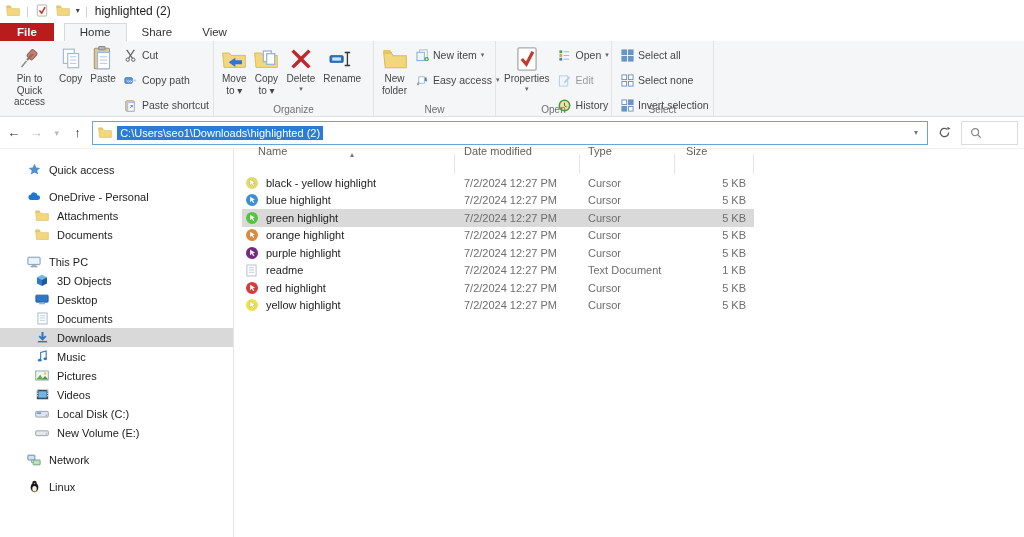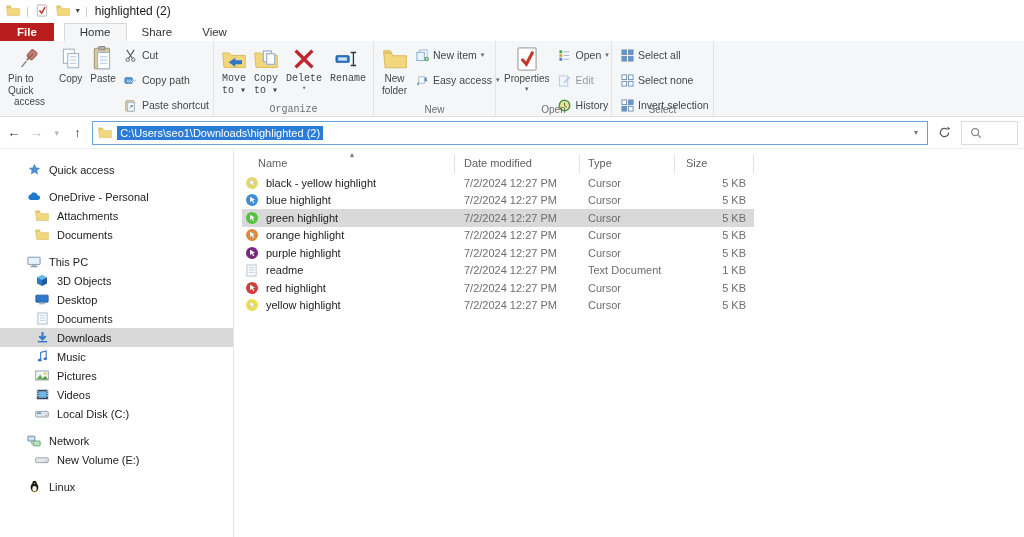--- a/index.html
+++ b/index.html
@@ -20,21 +20,21 @@
   .tab.file { background:#b91c1c; color:#fff; font-weight:bold; padding:3px 17px; margin-right:10px; }
   .tab.active { background:#f5f6f7; border:1px solid #d8d8d8; border-bottom:none; }
 
   
   .ribbon { height:76px; background:#f5f6f7; border-bottom:1px solid #e0e0e0; display:flex; }
   .rgroup { position:relative; height:100%; border-right:1px solid #e3e3e4; padding:3px 2px 14px 4px; }
   .rgroup-inner { display:flex; align-items:flex-start; height:58px; }
   .rgroup-label { position:absolute; bottom:1px; left:0; width:100%; text-align:center;
                   font-size:10px; color:#6e6e6e; }
   .bigbtn { display:flex; flex-direction:column; align-items:center; padding:1px 4px;
-            font-size:10px; color:#464646; text-align:left; line-height:1.15; cursor:default; }
+            font-size:10px; color:#464646; text-align:center; line-height:1.15; cursor:default; }
   .bigbtn .bicon { height:28px; display:flex; align-items:center; justify-content:center; }
   .bigbtn .cb { font-size:7px; color:#666; line-height:1; }
   .smallcol { display:flex; flex-direction:column; gap:11px; padding:4px 2px 0 4px; }
   .smallbtn { display:flex; align-items:center; gap:4px; font-size:10.5px; color:#464646; height:14px; white-space:nowrap; }
   .smallbtn.disabled { color:#9a9a9a; }
   .smallbtn .sicon { width:14px; height:14px; display:flex; align-items:center; justify-content:center; }
   .smallbtn .scaret { font-size:7px; color:#666; }
 
   
   .addressbar { height:32px; display:flex; align-items:center; background:#fff; padding:0 6px; gap:7px;
@@ -56,21 +56,21 @@
   .side-item { height:19px; display:flex; align-items:center; gap:8px; font-size:11px; color:#1c1c1c;
                padding-left:27px; cursor:default; }
   .side-item.ind { padding-left:35px; }
   .side-item.sel { background:#d9d9d9; }
   .side-item.gap { margin-top:8px; }
   .side-item .sic { width:14px; height:14px; display:flex; align-items:center; justify-content:center; flex:none; }
 
   
   .filepane { flex:1; position:relative; padding-top:3px; }
   .lheader { position:relative; height:22px; width:512px; margin-left:8px; font-size:11px; color:#5f5f5f; }
-  .lheader .hc { position:absolute; bottom:5px; }
+  .lheader .hc { position:absolute; bottom:17px; }
   .lheader .hsep { position:absolute; top:2px; bottom:0; width:1px; background:#e6e6e6; }
   .sortcaret { position:absolute; top:-2px; left:108px; font-size:8px; color:#777; }
   .rows { margin-left:8px; }
   .row { position:relative; height:17.5px; width:512px; font-size:11px; }
   .row.sel { background:#d9d9d9; }
   .c-ic   { position:absolute; left:4px;  top:2.5px; width:12px; height:12px; }
   .c-name { position:absolute; left:24px; top:2.5px; color:#222; }
   .c-date { position:absolute; left:222px; top:2.5px; color:#6e6e6e; }
   .c-type { position:absolute; left:346px; top:2.5px; color:#6e6e6e; }
   .c-size { position:absolute; right:8px; top:2.5px; color:#6e6e6e; }
@@ -183,21 +183,21 @@
                   <rect x="2" y="2" width="9" height="11" rx="1" fill="#e8ddc0" stroke="#a8946a"></rect>
                   <rect x="4" y="4" width="7" height="9" fill="#fff" stroke="#9fb6cf"></rect>
                   <path d="M6 10 l3 -3 M9 7 h-2 M9 7 v2" stroke="#4a7fb5" stroke-width="0.9" fill="none"></path>
                 </svg>
               </span>
               <span>Paste shortcut</span>
             </div>
           </div>
         </div>
       </div>
-      <div class="rgroup" style="width: 160px; font-family: Liberation Mono, monospace;">
+      <div class="rgroup" style="width: 160px;">
         <div class="rgroup-inner">
           <div class="bigbtn">
             <span class="bicon">
               <svg width="24" height="22" viewBox="0 0 18 14">
                 <path d="M0.5 2.5 h5 l1.3 1.8 h10.7 v9 h-16z" fill="#f3d77c" stroke="#d8b95e" stroke-width="0.7"></path>
                 <path d="M12 6 v2 h-5 v3 h5 v2 l5 -3.5z" fill="#2e77c9" transform="rotate(180 11 9.5)"></path>
               </svg>
             </span>
             <div>Move</div>
             <div>to ▾</div>
@@ -524,38 +524,38 @@
         <div class="side-item ind">
           <span class="sic">
             <svg width="14" height="10" viewBox="0 0 16 10">
               <rect x="0.8" y="2" width="14.4" height="6.5" rx="1" fill="#dfe5ea" stroke="#8e9aa5"></rect>
               <rect x="2" y="3.2" width="5" height="1.6" fill="#4f8fd0"></rect>
               <circle cx="13" cy="6.6" r="0.9" fill="#9fb0c0"></circle>
             </svg>
           </span>
           <span>Local Disk (C:)</span>
         </div>
+        <div class="side-item ind">
+          <span class="sic">
+            <svg width="14" height="10" viewBox="0 0 16 10">
+              <rect x="0.8" y="2.5" width="14.4" height="5.5" rx="1" fill="#e6e9ec" stroke="#8e9aa5"></rect>
+              <circle cx="13" cy="5.8" r="0.9" fill="#9fb0c0"></circle>
+            </svg>
+          </span>
+          <span>New Volume (E:)</span>
+        </div>
         <div class="side-item gap">
           <span class="sic">
             <svg width="14" height="12" viewBox="0 0 16 13">
               <rect x="1" y="1" width="8" height="5.5" rx="0.6" fill="#cfe3f7" stroke="#5f7f9f"></rect>
               <rect x="7" y="6.5" width="8" height="5.5" rx="0.6" fill="#bfe0c5" stroke="#5f9f6f"></rect>
               <path d="M5 6.5 v3 h2" fill="none" stroke="#8e9aa5"></path>
             </svg>
           </span>
           <span>Network</span>
-        </div>
-        <div class="side-item ind">
-          <span class="sic">
-            <svg width="14" height="10" viewBox="0 0 16 10">
-              <rect x="0.8" y="2.5" width="14.4" height="5.5" rx="1" fill="#e6e9ec" stroke="#8e9aa5"></rect>
-              <circle cx="13" cy="5.8" r="0.9" fill="#9fb0c0"></circle>
-            </svg>
-          </span>
-          <span>New Volume (E:)</span>
         </div>
         <div class="side-item gap">
           <span class="sic">
             <svg width="11" height="13" viewBox="0 0 12 14">
               <ellipse cx="6" cy="8" rx="4.2" ry="5.2" fill="#1a1a1a"></ellipse>
               <ellipse cx="6" cy="9.5" rx="2.4" ry="3" fill="#f5f0e6"></ellipse>
               <circle cx="6" cy="3.2" r="2.4" fill="#1a1a1a"></circle>
               <path d="M5 3.6 l1 1 1 -1 -1 -0.8z" fill="#e8a33c"></path>
               <path d="M3 13 h2.4 l-1.2 -1.4z" fill="#e8a33c"></path>
               <path d="M6.6 13 h2.4 l-1.2 -1.4z" fill="#e8a33c"></path>

